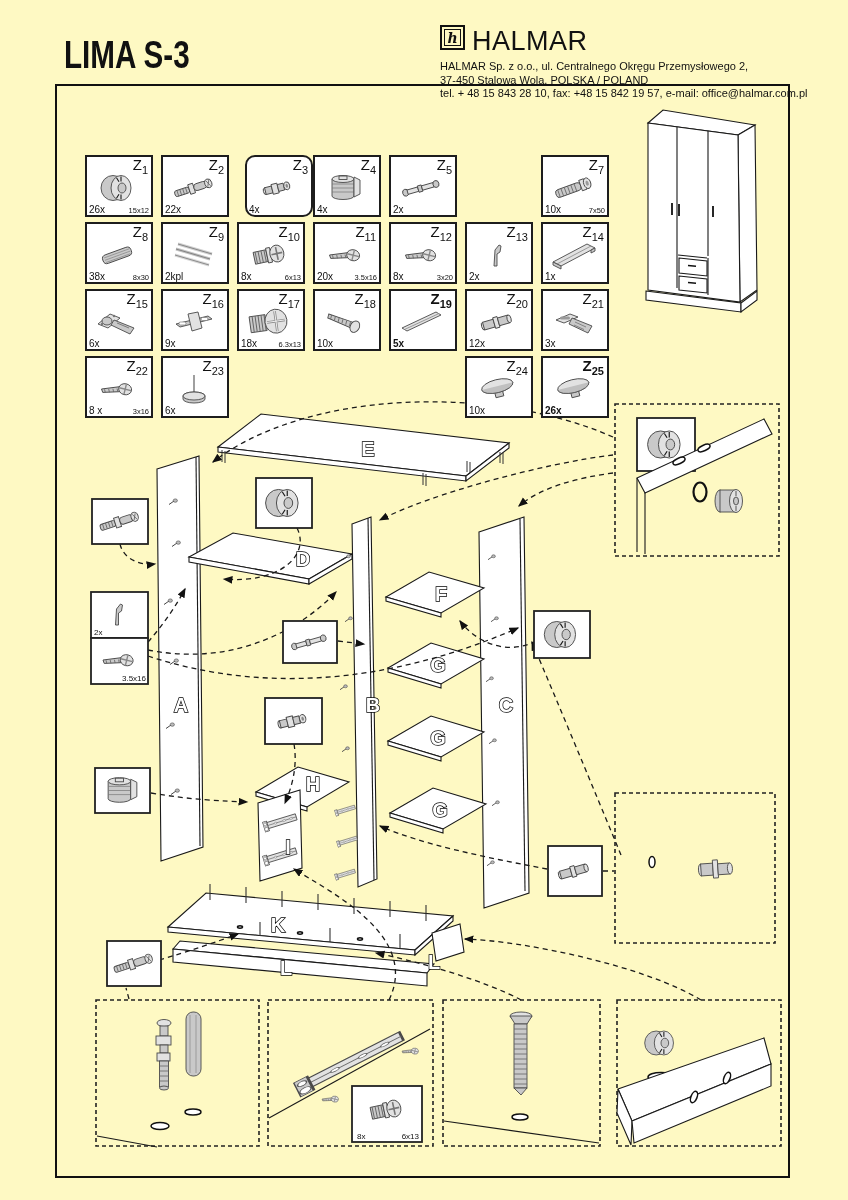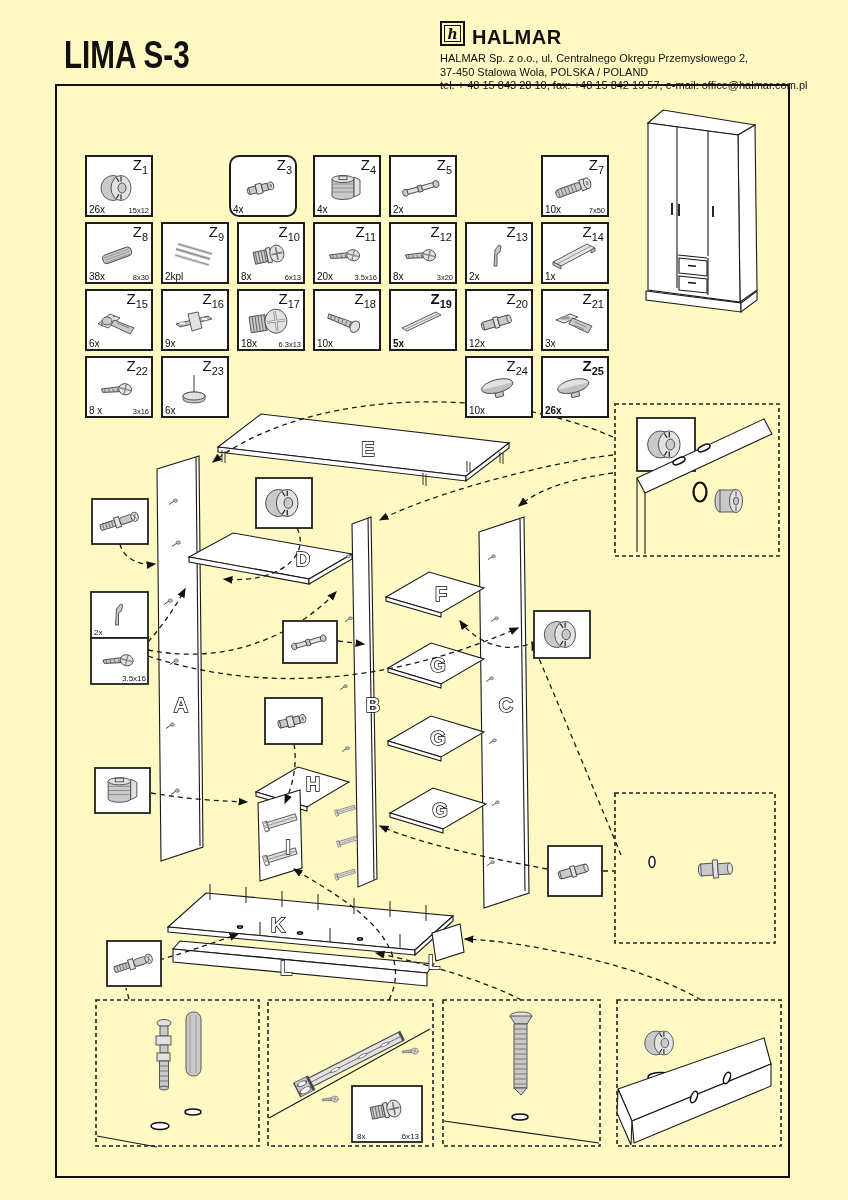--- a/index.html
+++ b/index.html
@@ -5,21 +5,21 @@
   html,body{margin:0;padding:0;background:#fff;}
   body{width:848px;height:1200px;font-family:"Liberation Sans",sans-serif;color:#111;}
   .page{position:relative;width:848px;height:1200px;background:#fef9c3;overflow:hidden;padding-left:10px;}
   .title{position:absolute;left:64px;top:34px;font-size:38px;font-weight:bold;letter-spacing:0px;
          transform:scaleX(.78);transform-origin:left top;white-space:nowrap;}
   .brand{position:absolute;left:440px;top:18px;width:370px;}
   .logo-row{display:flex;align-items:center;gap:7px;}
   .logo-mark{width:25px;height:25px;border:2px solid #111;display:flex;align-items:center;justify-content:center;box-sizing:border-box;}
   .logo-mark-inner{width:17px;height:17px;border:1.5px solid #111;display:flex;align-items:center;justify-content:center;
     font-family:"DejaVu Serif",serif;font-style:italic;font-weight:bold;font-size:14px;line-height:1;box-sizing:border-box;}
-  .logo-text{font-size:20px;font-weight:bold;letter-spacing:.5px;margin-top:8px;}
+  .logo-text{font-size:27px;font-weight:normal;letter-spacing:.5px;margin-top:8px;}
   .addr{font-size:11px;line-height:13.5px;margin-top:3px;}
   .frame{position:absolute;left:55px;top:84px;width:735px;height:1094px;border:2.5px solid #111;box-sizing:border-box;}
   #parts-grid{position:absolute;left:85px;top:155px;width:540px;height:275px;}
   .pcell{position:absolute;width:68px;height:62px;border:2px solid #1d1d1d;background:#fff;box-sizing:border-box;}
   .pid{position:absolute;top:0;right:3px;font-size:15px;line-height:16px;z-index:2;}
   .pid sub{font-size:11px;}
   .picon{position:absolute;left:3px;top:11px;width:56px;height:40px;}
   .pqty{position:absolute;left:2px;bottom:0;font-size:10px;}
   .psize{position:absolute;right:2px;bottom:0;font-size:7.5px;}
   #diagram{position:absolute;left:0;top:0;width:848px;height:1200px;}
@@ -467,21 +467,29 @@
 
   <div id="parts-grid">
       <div class="pcell" style="left: 0px; top: 0px;">
         <div class="pid">Z<sub>1</sub></div>
         <svg class="picon" viewBox="0 0 48 40">
           <use href="#cam-lock-icon"></use>
         </svg>
         <div class="pqty">26x</div>
         <div class="psize">15x12</div>
       </div>
-      <div class="pcell" style="left: 144px; top: 0px; border-radius: 10px;">
+      <div class="pcell" style="left: 76px; top: 0px;">
+        <div class="pid">Z<sub>2</sub></div>
+        <svg class="picon" viewBox="0 0 48 40">
+          <use href="#dowel-screw-icon"></use>
+        </svg>
+        <div class="pqty">22x</div>
+        <div class="psize"></div>
+      </div>
+      <div class="pcell" style="left: 160px; top: 0px; border-radius: 10px;">
         <div class="pid">Z<sub>3</sub></div>
         <svg class="picon" viewBox="0 0 48 40">
           <use href="#sleeve-icon"></use>
         </svg>
         <div class="pqty">4x</div>
         <div class="psize"></div>
       </div>
       <div class="pcell" style="left: 228px; top: 0px;">
         <div class="pid">Z<sub>4</sub></div>
         <svg class="picon" viewBox="0 0 48 40">

